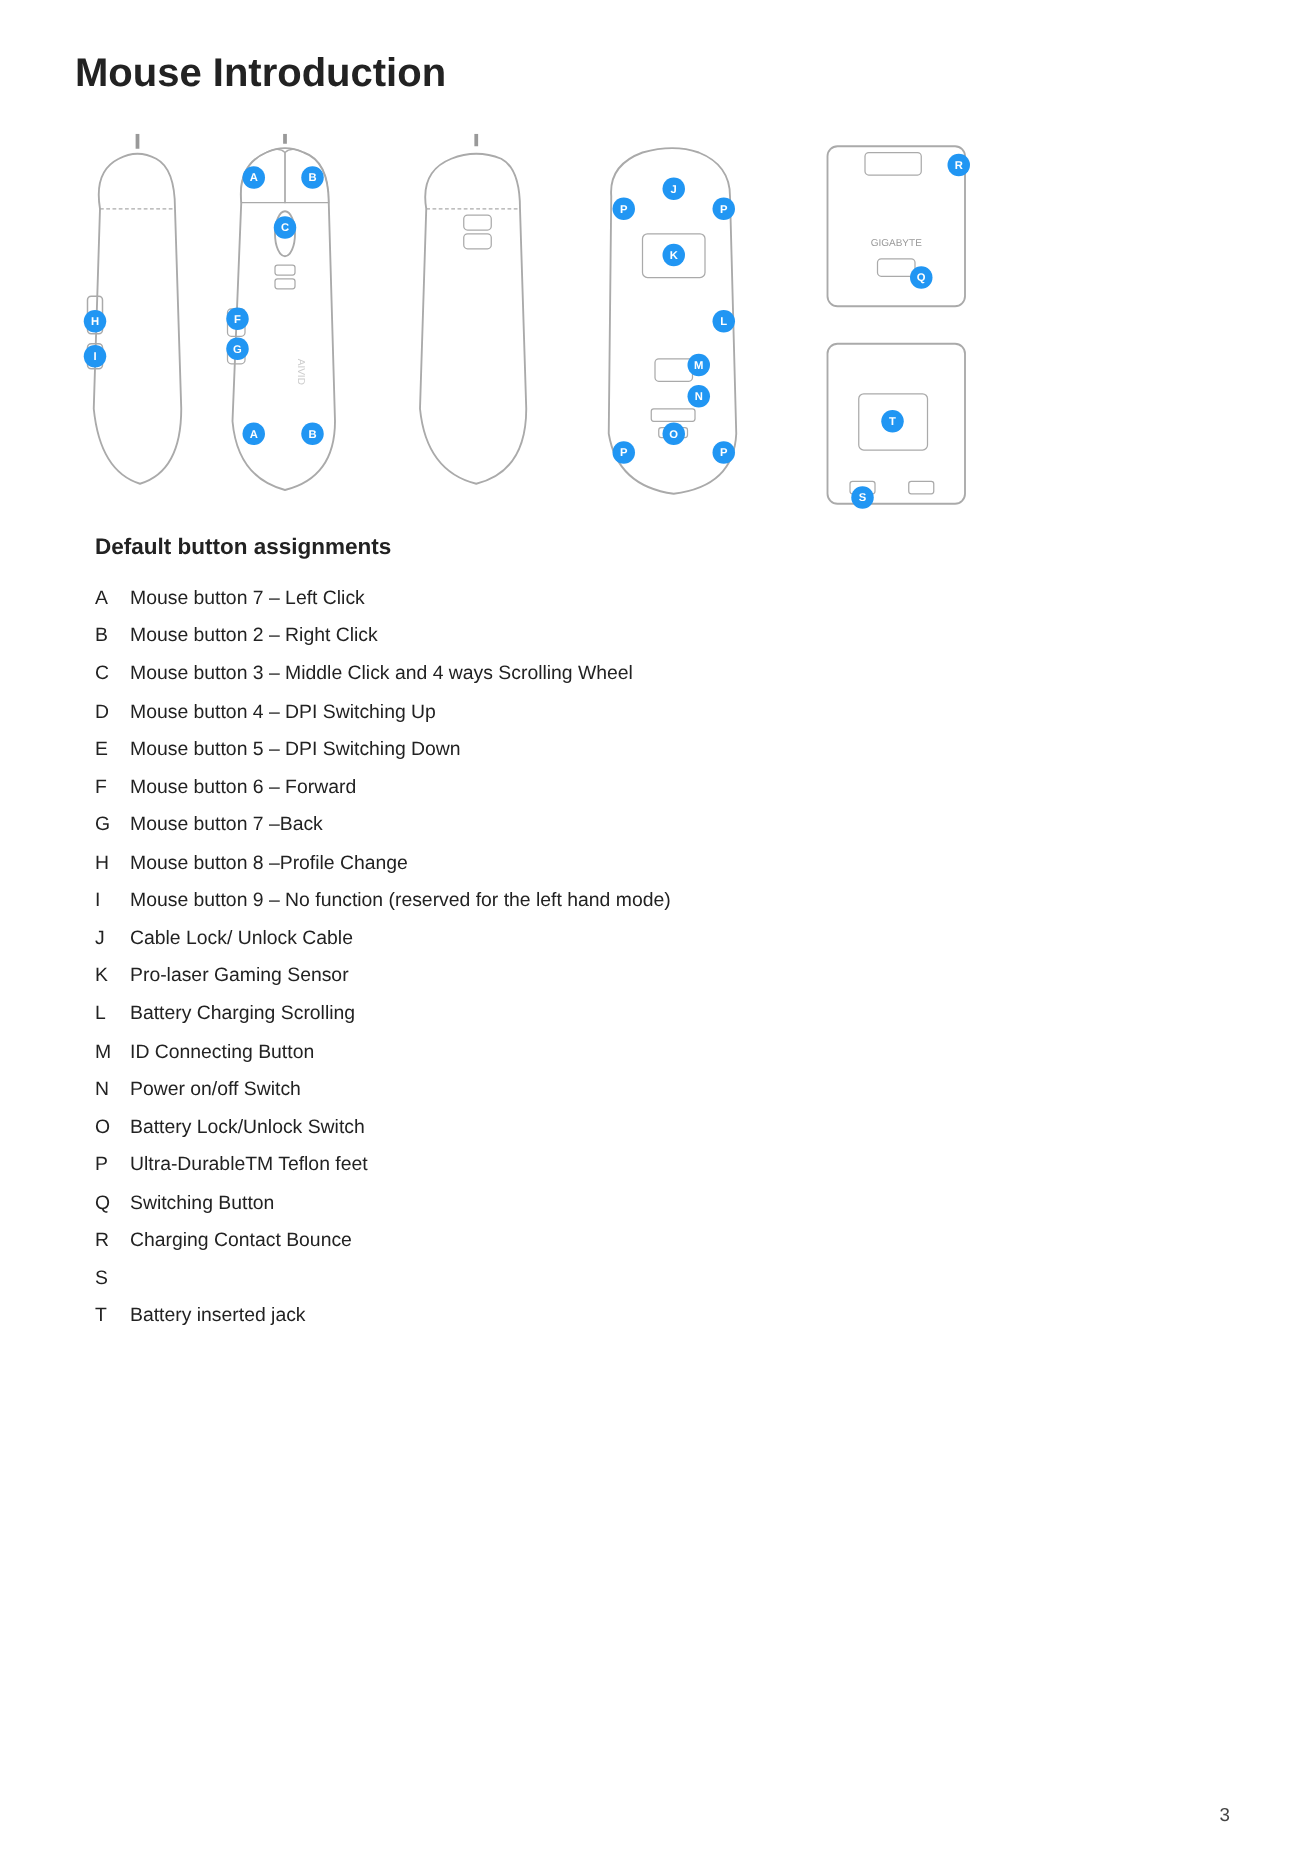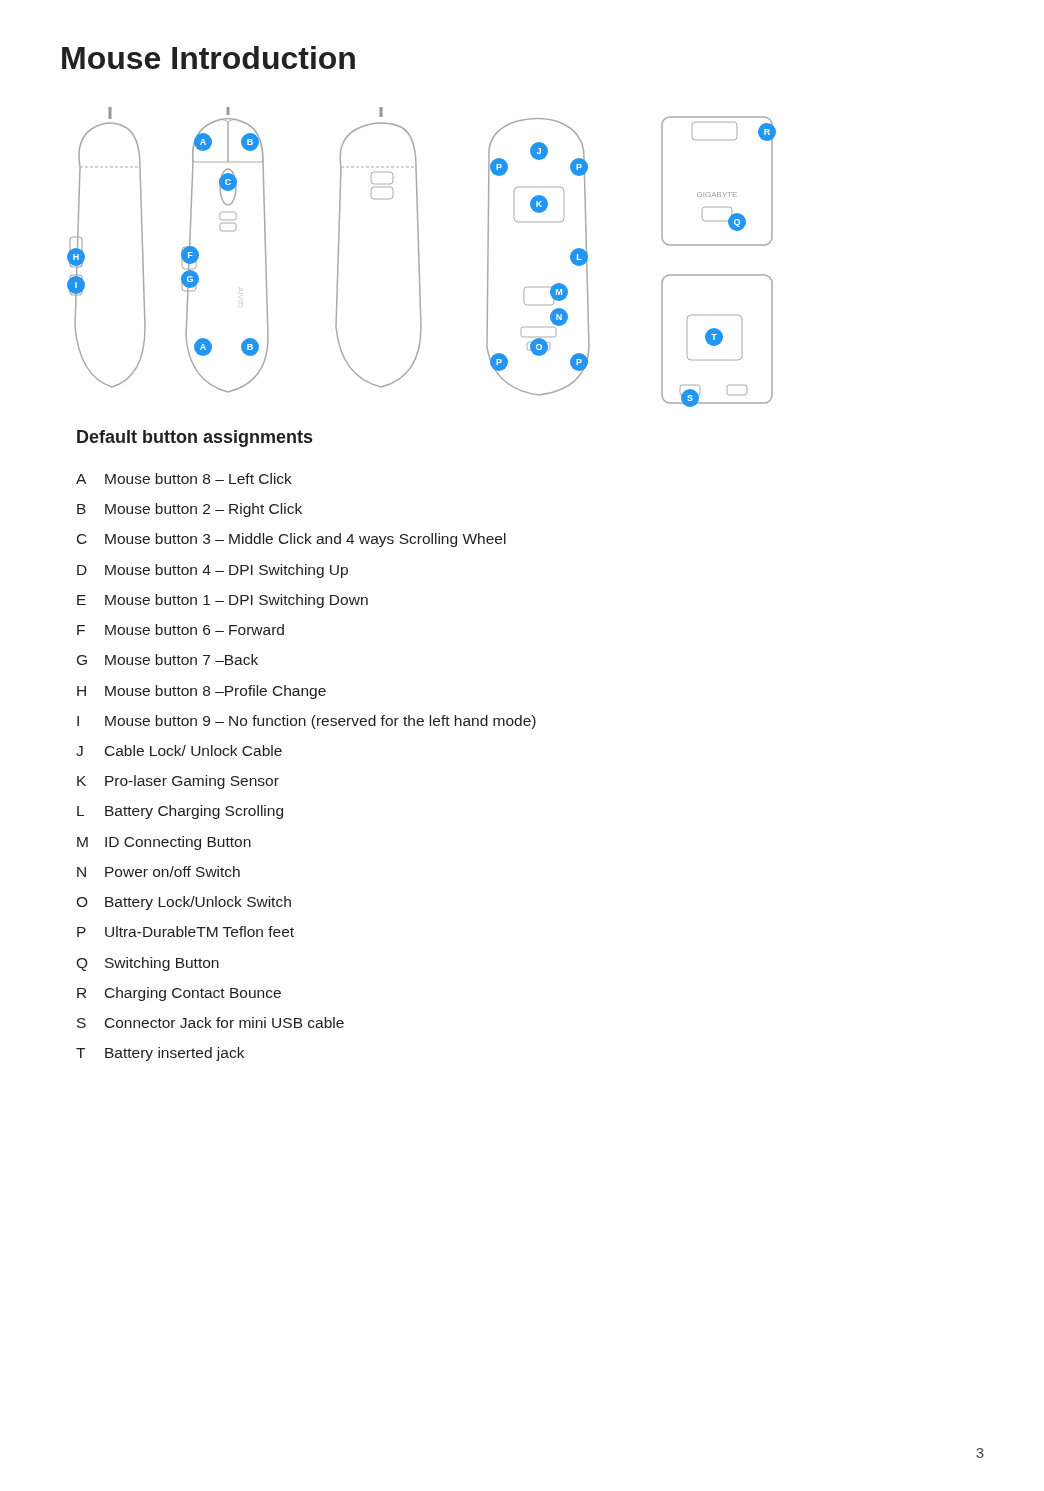--- a/index.html
+++ b/index.html
@@ -213,37 +213,37 @@
     </svg>
   </div>
 
 </div>
 
 <div class="assignments">
   <h2>Default button assignments</h2>
   <ul class="assignment-list">
   <li>
         <span class="letter">A</span>
-        <span class="desc">Mouse button 8 – Left Click</span>
+        <span class="desc">Mouse button 7 – Left Click</span>
       </li>
       <li>
         <span class="letter">B</span>
         <span class="desc">Mouse button 2 – Right Click</span>
       </li>
       <li>
         <span class="letter">C</span>
         <span class="desc">Mouse button 3 – Middle Click and 4 ways Scrolling Wheel</span>
       </li>
       <li>
         <span class="letter">D</span>
         <span class="desc">Mouse button 4 – DPI Switching Up</span>
       </li>
       <li>
         <span class="letter">E</span>
-        <span class="desc">Mouse button 1 – DPI Switching Down</span>
+        <span class="desc">Mouse button 5 – DPI Switching Down</span>
       </li>
       <li>
         <span class="letter">F</span>
         <span class="desc">Mouse button 6 – Forward</span>
       </li>
       <li>
         <span class="letter">G</span>
         <span class="desc">Mouse button 7 –Back</span>
       </li>
       <li>
@@ -285,21 +285,20 @@
       <li>
         <span class="letter">Q</span>
         <span class="desc">Switching Button</span>
       </li>
       <li>
         <span class="letter">R</span>
         <span class="desc">Charging Contact Bounce</span>
       </li>
       <li>
         <span class="letter">S</span>
-        <span class="desc">Connector Jack for mini USB cable</span>
       </li>
       <li>
         <span class="letter">T</span>
         <span class="desc">Battery inserted jack</span>
       </li>
     </ul>
 </div>
 
 <div class="page-number">3</div>
 

